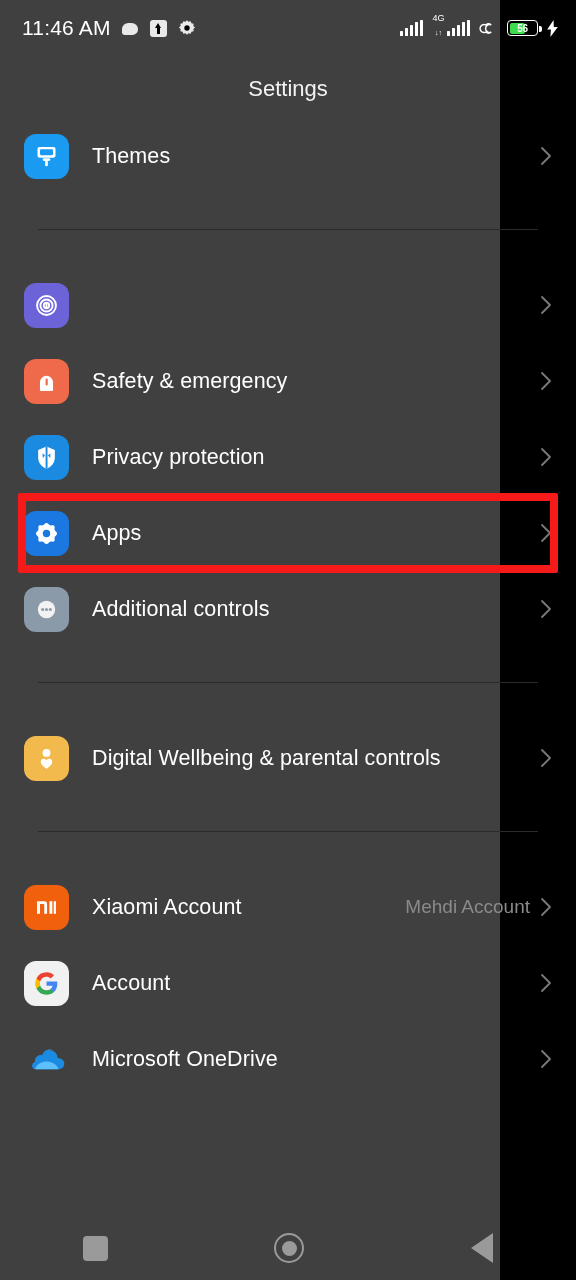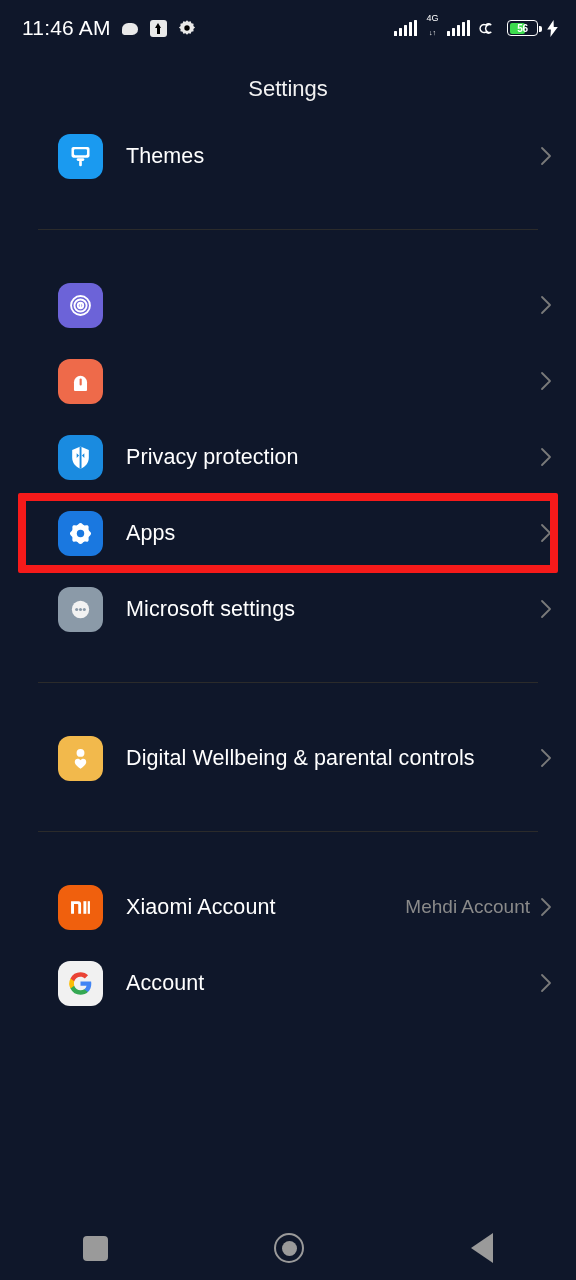--- a/index.html
+++ b/index.html
@@ -2,21 +2,21 @@
 <html><head>
 <meta charset="utf-8">
 <style>
   * { margin:0; padding:0; box-sizing:border-box; }
   html, body {
     width:576px; height:1280px;
     background:#000;
     font-family:"Liberation Sans", sans-serif;
     overflow:hidden;
   }
-  #screen { position:relative; width:576px; height:1280px; background:#0f172a; }
+  #screen { position:relative; width:500px; height:1280px; background:#404040; }
 
   
   .statusbar {
     position:absolute; top:0; left:0; width:576px; height:56px;
     display:flex; align-items:center; justify-content:space-between;
     padding:0 18px 0 22px;
   }
   .sb-left { display:flex; align-items:center; gap:11px; }
   .sb-clock { color:#fff; font-size:21px; font-weight:400; letter-spacing:.2px; }
   .sb-right { display:flex; align-items:center; gap:9px; }
@@ -46,21 +46,21 @@
   .ic-gear svg { display:block; }
 
   
   .bars { display:flex; align-items:flex-end; gap:1.5px; height:16px; }
   .bars i { display:block; width:3.5px; background:#fff; border-radius:.5px; }
   .bars i:nth-child(1){ height:5px; }
   .bars i:nth-child(2){ height:8px; }
   .bars i:nth-child(3){ height:11px; }
   .bars i:nth-child(4){ height:14px; }
   .bars i:nth-child(5){ height:16px; }
-  .sig-group { display:flex; align-items:flex-end; gap:8px; }
+  .sig-group { display:flex; align-items:flex-end; gap:2px; }
   .net-label { color:#fff; font-size:9px; line-height:1; margin-bottom:6px; }
   .net-wrap { display:flex; flex-direction:column; align-items:center; justify-content:flex-end; height:16px; }
   .net-sub { font-size:7px; color:#fff; line-height:1; }
 
   
   .ic-swirl { width:19px; height:19px; }
 
   
   .batt {
     position:relative; width:31px; height:16px;
@@ -84,21 +84,21 @@
   
   .page-title {
     position:absolute; top:76px; left:0; width:576px;
     text-align:center; color:#f2f2f2; font-size:22px; font-weight:400;
   }
 
   
   .list { position:absolute; top:118px; left:0; width:576px; }
   .row {
     position:relative; display:flex; align-items:center;
-    height:76px; padding:0 24px 0 58px;
+    height:76px; padding:0 24px 0 24px;
   }
   .row-icon {
     width:45px; height:45px; border-radius:12px;
     flex:0 0 45px; display:flex; align-items:center; justify-content:center;
     overflow:hidden;
   }
   .row-label {
     margin-left:23px; color:#ffffff; font-size:21.5px; font-weight:400;
     letter-spacing:.1px; white-space:nowrap;
   }
@@ -239,20 +239,21 @@
           </svg>
         </div>
       </div>
       <div class="row">
         <div class="row-icon" style="background: rgb(238, 106, 74);">
           <svg width="27" height="27" viewBox="0 0 24 24">
             <path fill="#fff" d="M6.2 19.5v-6.8a5.8 5.8 0 0 1 11.6 0v6.8a1 1 0 0 1-1 1H7.2a1 1 0 0 1-1-1z"></path>
             <rect x="11.2" y="9.4" width="1.9" height="6.2" rx="0.9" fill="#ee6a4a"></rect>
           </svg>
         </div>
+        <div class="row-label">Safety &amp; emergency</div>
         <div class="row-spacer"></div>
         <div class="chev">
           <svg width="12" height="20" viewBox="0 0 12 20">
             <path fill="none" stroke="#7a7a7a" stroke-width="1.8" stroke-linecap="round" stroke-linejoin="round" d="M2 2l8 8-8 8"></path>
           </svg>
         </div>
       </div>
       <div class="row">
         <div class="row-icon" style="background: rgb(26, 139, 224);">
           <svg width="27" height="27" viewBox="0 0 24 24">
@@ -286,21 +287,21 @@
       </div>
       <div class="row">
         <div class="row-icon" style="background: rgb(139, 154, 168);">
           <svg width="27" height="27" viewBox="0 0 24 24">
             <circle cx="12" cy="12" r="7.7" fill="#f2f2f2"></circle>
             <circle cx="8.6" cy="12" r="1.35" fill="#8b9aa8"></circle>
             <circle cx="12" cy="12" r="1.35" fill="#8b9aa8"></circle>
             <circle cx="15.4" cy="12" r="1.35" fill="#8b9aa8"></circle>
           </svg>
         </div>
-        <div class="row-label">Microsoft settings</div>
+        <div class="row-label">Additional controls</div>
         <div class="row-spacer"></div>
         <div class="chev">
           <svg width="12" height="20" viewBox="0 0 12 20">
             <path fill="none" stroke="#7a7a7a" stroke-width="1.8" stroke-linecap="round" stroke-linejoin="round" d="M2 2l8 8-8 8"></path>
           </svg>
         </div>
       </div>
       <div class="gap-sm"></div>
       <div class="divider"></div>
       <div class="gap"></div>
@@ -342,20 +343,36 @@
       <div class="row">
         <div class="row-icon" style="background: rgb(241, 241, 241);">
           <svg width="27" height="27" viewBox="0 0 24 24">
             <path fill="#4285F4" d="M21.6 12.22c0-.71-.06-1.39-.18-2.05H12v3.88h5.38a4.6 4.6 0 0 1-2 3.02v2.5h3.23c1.89-1.74 2.99-4.3 2.99-7.35z"></path>
             <path fill="#34A853" d="M12 22c2.7 0 4.96-.9 6.61-2.43l-3.23-2.5c-.9.6-2.04.96-3.38.96-2.6 0-4.8-1.76-5.59-4.12H3.07v2.58A10 10 0 0 0 12 22z"></path>
             <path fill="#FBBC05" d="M6.41 13.91a5.99 5.99 0 0 1 0-3.82V7.51H3.07a10 10 0 0 0 0 8.98z"></path>
             <path fill="#EA4335" d="M12 5.98c1.47 0 2.79.5 3.83 1.5l2.86-2.86C16.95 2.99 14.7 2 12 2a10 10 0 0 0-8.93 5.51l3.34 2.58C7.2 7.73 9.4 5.98 12 5.98z"></path>
           </svg>
         </div>
         <div class="row-label">Account</div>
+        <div class="row-spacer"></div>
+        <div class="chev">
+          <svg width="12" height="20" viewBox="0 0 12 20">
+            <path fill="none" stroke="#7a7a7a" stroke-width="1.8" stroke-linecap="round" stroke-linejoin="round" d="M2 2l8 8-8 8"></path>
+          </svg>
+        </div>
+      </div>
+      <div class="row">
+        <div class="row-icon" style="background: transparent; border-radius: 0px;">
+          <svg width="45" height="45" viewBox="0 0 48 48">
+            <path fill="#1a8be0" d="M14.2 34.5h22.6c3.4 0 6.2-2.6 6.2-5.9s-2.8-5.9-6.2-5.9c-.3 0-.6 0-.9.05A8.6 8.6 0 0 0 27.3 14a8.7 8.7 0 0 0-8 5.2 6.6 6.6 0 0 0-1.1-.1c-3.6 0-6.5 2.8-6.5 6.3 0 .4.04.8.1 1.2A4.6 4.6 0 0 0 8.6 31c0 2 1.6 3.5 3.5 3.5z"></path>
+            <path fill="#3fa9f5" d="M19.3 19.2a8.7 8.7 0 0 1 13.8-3.9A8.6 8.6 0 0 0 27.3 14a8.7 8.7 0 0 0-8 5.2z"></path>
+            <path fill="#5cc0ff" d="M12.1 34.5h24.7c-.9-4.2-6.3-8.3-12.5-8.3-5.2 0-9.9 2.7-11.9 6.4-.5.6-.4 1.3-.3 1.9z"></path>
+          </svg>
+        </div>
+        <div class="row-label">Microsoft OneDrive</div>
         <div class="row-spacer"></div>
         <div class="chev">
           <svg width="12" height="20" viewBox="0 0 12 20">
             <path fill="none" stroke="#7a7a7a" stroke-width="1.8" stroke-linecap="round" stroke-linejoin="round" d="M2 2l8 8-8 8"></path>
           </svg>
         </div>
       </div>
     </div>
 
   <div class="highlight-box" style="top: 493px; height: 80px; border-color: rgb(246, 26, 26);"></div>

